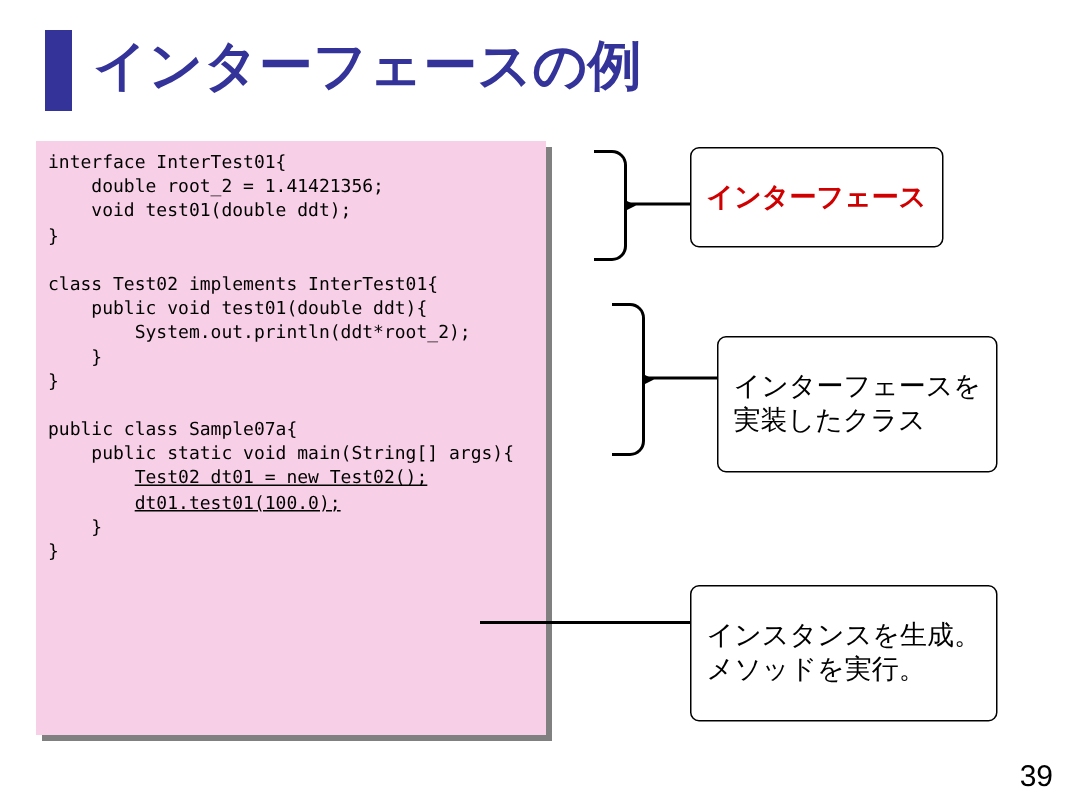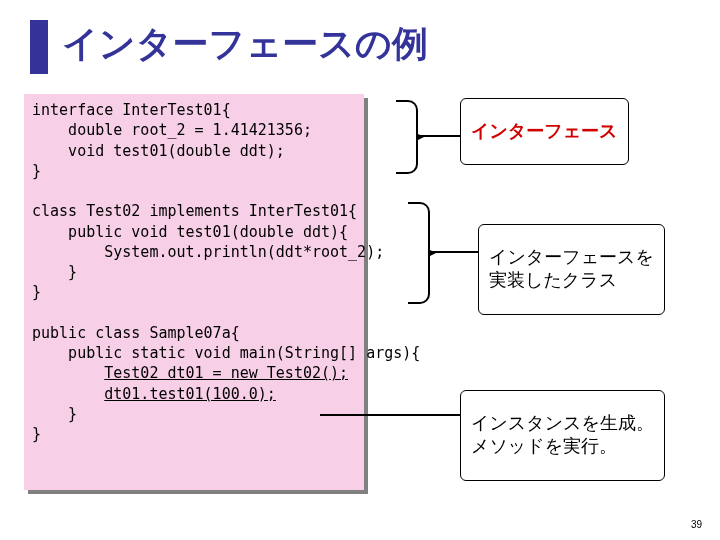--- a/index.html
+++ b/index.html
@@ -33,21 +33,21 @@
     position: absolute;
     left: 24px;
     top: 94px;
     width: 340px;
     height: 396px;
     background: #f7cfe7;
     box-shadow: 4px 4px 0 #808080;
     padding: 6px 8px;
     box-sizing: border-box;
     font-family: "MS Gothic", monospace;
-    font-size: 15px;
+    font-size: 12px;
     line-height: 1.35;
     white-space: pre;
     color: #000;
   }
   .label-box {
     position: absolute;
     background: #ffffff;
     border: 1.5px solid #000;
     border-radius: 6px;
     padding: 21px 10px;
@@ -80,21 +80,21 @@
   }
   .conn {
     position: absolute;
     height: 2px;
     background: #000;
   }
   .page-num {
     position: absolute;
     right: 18px;
     bottom: 10px;
-    font-size: 10px;
+    font-size: 20px;
     color: #000;
   }
   .uline { text-decoration: underline; }
 </style>
 </head>
 <body>
 
 <div class="title-wrap">
   <div class="title-bar"></div>
   <div class="title-text">インターフェースの例</div>

